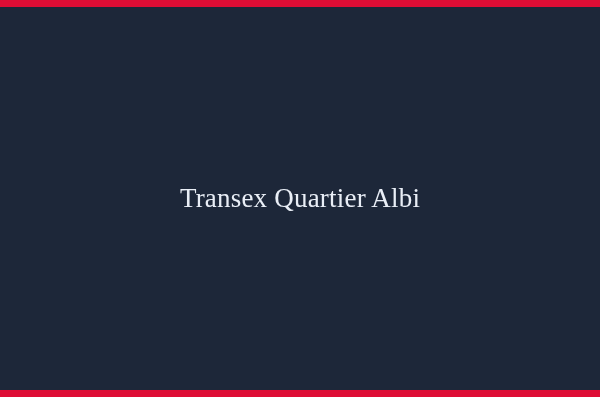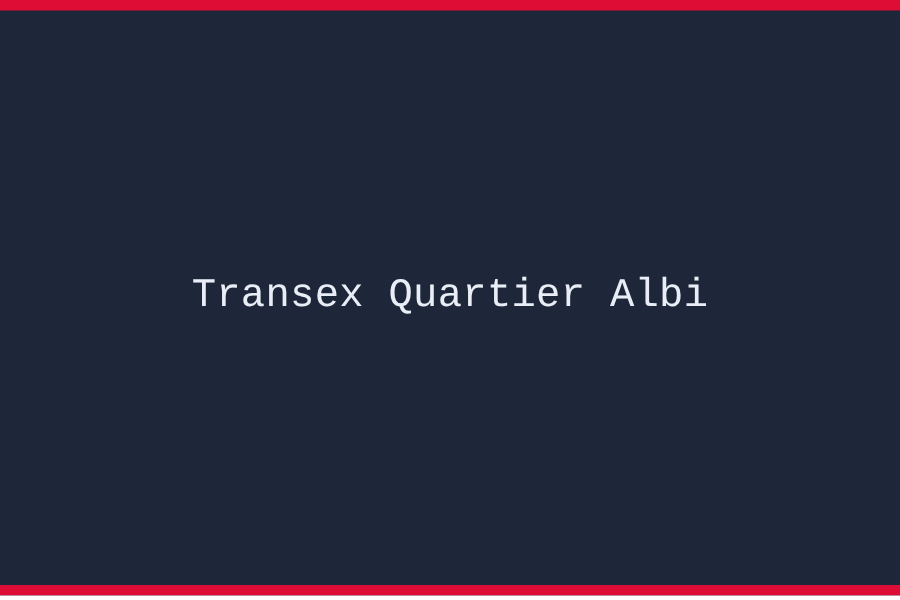--- a/index.html
+++ b/index.html
@@ -64,21 +64,21 @@
     left: 0;
     right: 0;
     bottom: 10px;
     display: flex;
     align-items: center;
     justify-content: center;
   }
 
   .placeholder-title {
     color: #e9eef6;
-    font-family: Liberation Mono, monospace;
+    font-family: Liberation Serif, serif;
     font-size: 27px;
     font-weight: 400;
     line-height: 1.2;
     letter-spacing: 0.2px;
     text-align: center;
     white-space: nowrap;
     margin: 0;
     padding: 0;
     user-select: none;
   }

